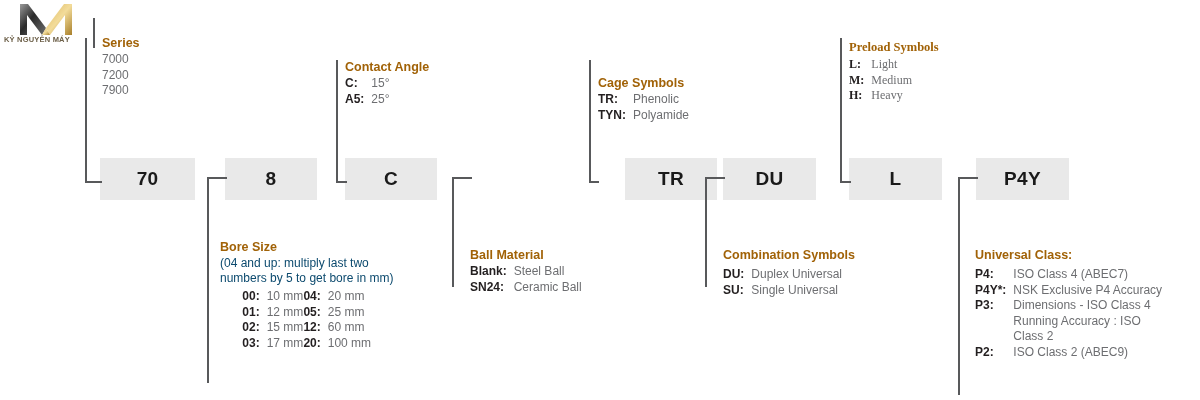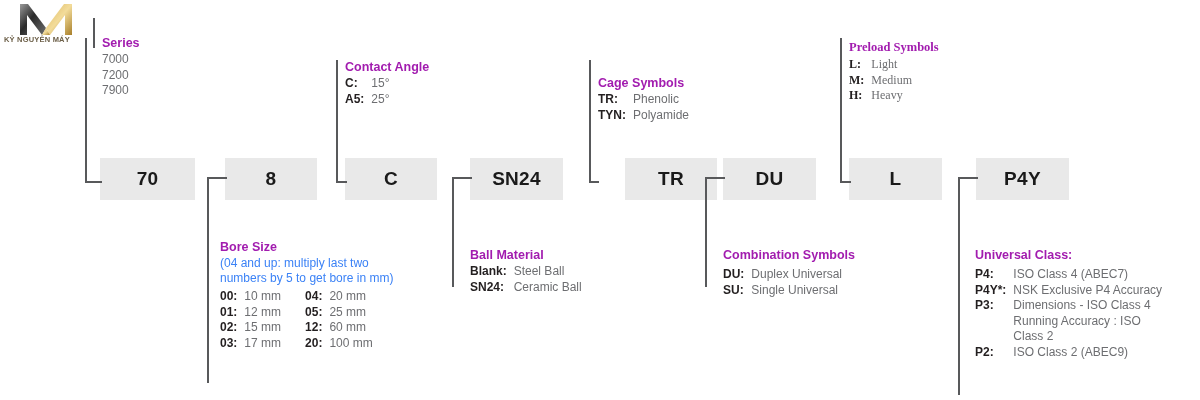--- a/index.html
+++ b/index.html
@@ -29,31 +29,31 @@
   }
 
   
   .ln{position:absolute;background:#58595b;}
   .lv{width:1.6px;}
   .lh{height:1.6px;}
 
   
   .blk{position:absolute;}
   .blk .hd{
-    font-size:12.5px;font-weight:bold;color:#a21caf;
+    font-size:12.5px;font-weight:bold;color:#a16207;
     margin-bottom:2px;white-space:nowrap;
   }
-  .blk .note{font-size:12px;color:#3b82f6;line-height:15px;}
+  .blk .note{font-size:12px;color:#0c4a6e;line-height:15px;}
   .rows{display:table;border-collapse:collapse;}
   .row{display:table-row;}
   .k,.v{display:table-cell;font-size:12px;line-height:15.5px;padding:0;vertical-align:top;}
   .k{font-weight:bold;color:#231f20;white-space:nowrap;padding-right:7px;}
   .v{color:#6d6e71;white-space:nowrap;}
   .v.wrap{white-space:normal;}
-  .two-col{display:flex;gap:24px;}
+  .two-col{display:flex;justify-content:center;}
 </style>
 </head>
 <body>
 
 <div class="stage">
 
   <div class="logo">
     <svg class="logo-mark" viewBox="0 0 56 33">
       <defs>
         <linearGradient id="gSil" x1="0" y1="0" x2="1" y2="1">
@@ -71,21 +71,20 @@
       <polygon points="54,33 54,2 46,2 28,26 32,33 47,13 47,33" fill="url(#gGold)"></polygon>
       <polygon points="24,33 28,26 32,33" fill="url(#gGold)"></polygon>
     </svg>
     <div class="logo-text">KỶ NGUYÊN MÁY</div>
   </div>
   <div class="ln lv" style="left:93px;top:18px;height:30px;"></div>
 
   <div class="box" style="left:100px;top:158px;width:95px;">70</div>
   <div class="box" style="left:225px;top:158px;width:92px;">8</div>
   <div class="box" style="left:345px;top:158px;width:92px;">C</div>
-  <div class="box" style="left:470px;top:158px;width:93px;">SN24</div>
   <div class="box" style="left:625px;top:158px;width:92px;">TR</div>
   <div class="box" style="left:723px;top:158px;width:93px;">DU</div>
   <div class="box" style="left:849px;top:158px;width:93px;">L</div>
   <div class="box" style="left:976px;top:158px;width:93px;">P4Y</div>
 
   <div class="ln lv" style="left:85px;top:38px;height:144px;"></div>
   <div class="ln lh" style="left:85px;top:181px;width:17px;"></div>
 
   <div class="ln lv" style="left:336px;top:60px;height:122px;"></div>
   <div class="ln lh" style="left:336px;top:181px;width:11px;"></div>

